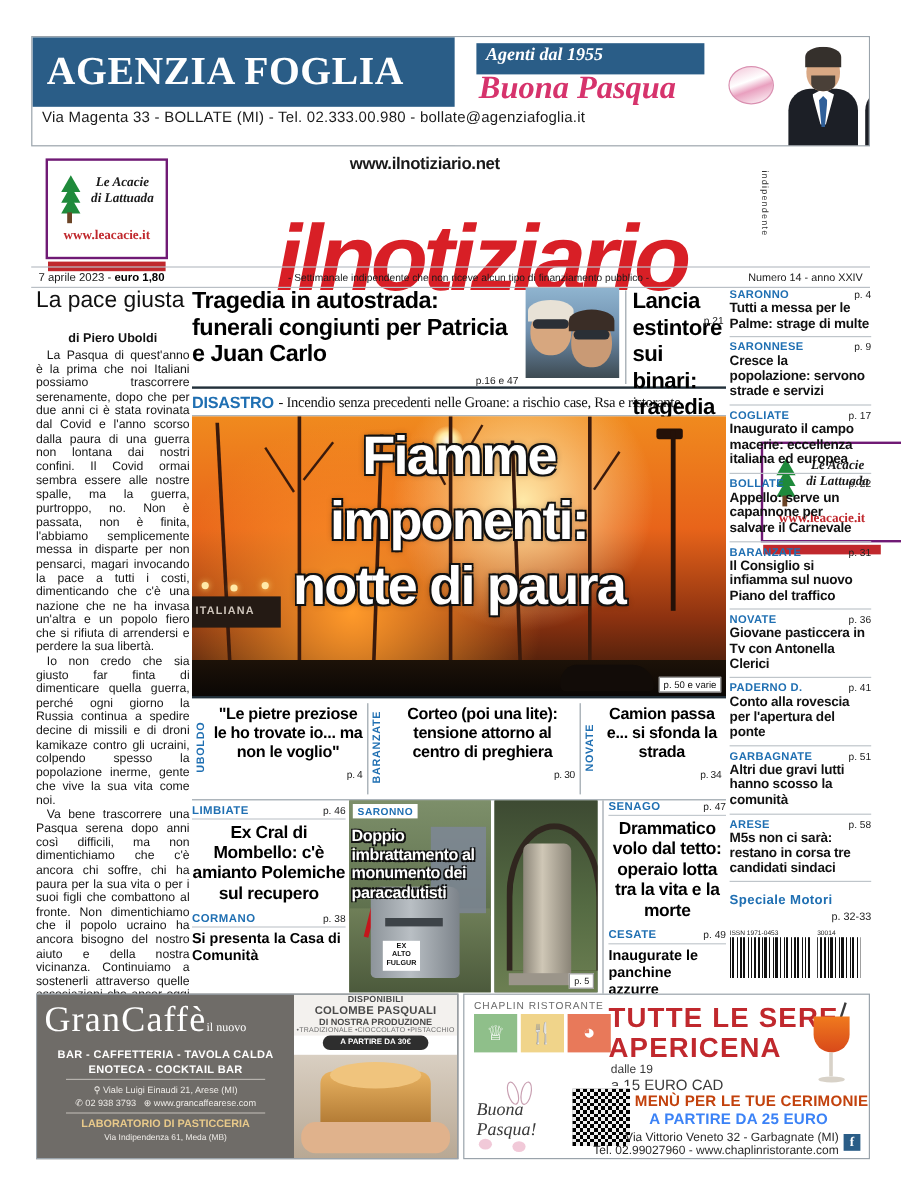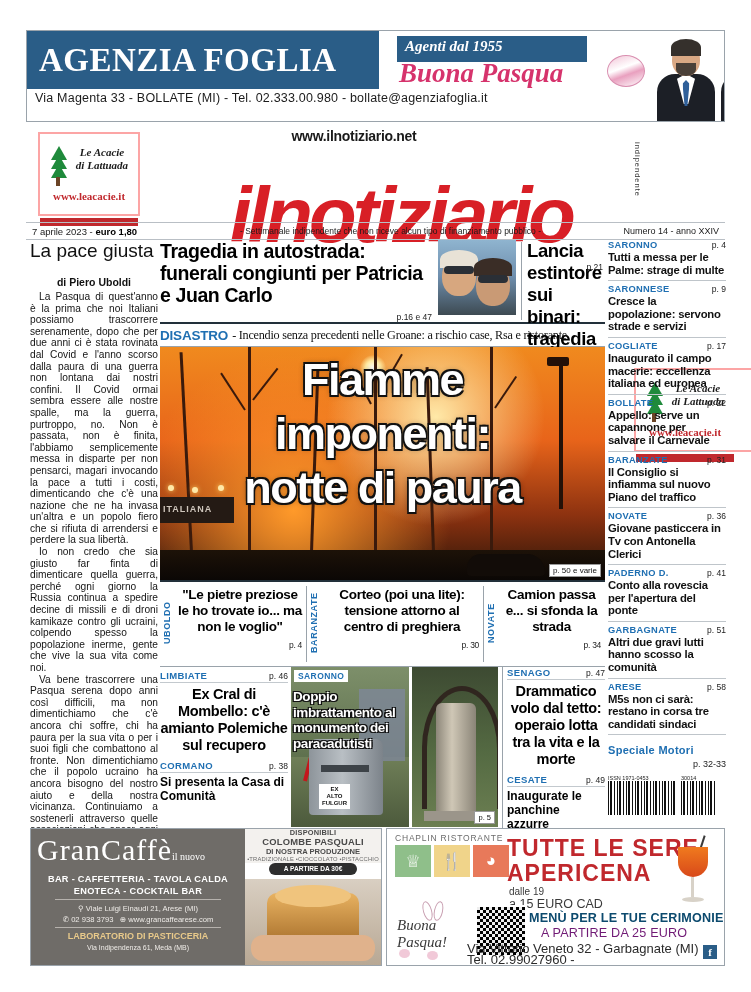--- a/index.html
+++ b/index.html
@@ -28,21 +28,21 @@
   .agent-photo.a2{left:276px;}
   .a-head{position:absolute;left:50%;transform:translateX(-50%);top:4px;width:28px;height:33px;border-radius:50% 50% 46% 46%;background:#d9a884;}
   .a-hair{position:absolute;left:50%;transform:translateX(-50%);top:0px;width:30px;height:17px;border-radius:50% 50% 0 0;background:#35302c;}
   .a-beard{position:absolute;left:50%;transform:translateX(-50%);top:24px;width:20px;height:13px;border-radius:0 0 50% 50%;background:#4a4038;}
   .a-suit{position:absolute;left:50%;transform:translateX(-50%);top:35px;width:58px;height:50px;background:#1c1f26;border-radius:18px 18px 0 0;}
   .a-shirt{position:absolute;left:50%;transform:translateX(-50%);top:35px;width:18px;height:30px;background:#fff;clip-path:polygon(50% 0,100% 16%,62% 100%,38% 100%,0 16%);}
   .a-tie{position:absolute;left:50%;transform:translateX(-50%);top:41px;width:7px;height:26px;background:#2f5f99;clip-path:polygon(50% 0,100% 14%,70% 100%,30% 100%,0 14%);}
 
   
   .masthead{position:absolute;left:26px;top:128px;width:699px;height:100px;}
-  .ac-box{position:absolute;top:4px;width:98px;height:80px;border:2px solid #fca5a5;background:#fff;}
+  .ac-box{position:absolute;top:4px;width:98px;height:80px;border:2px solid #701a75;background:#fff;}
   .ac-box.left{left:12px;}
   .ac-box.right{right:12px;}
   .ac-tree{position:absolute;left:7px;top:10px;width:22px;height:42px;}
   .ac-tree .t{position:absolute;left:4px;width:0;height:0;border-left:8px solid transparent;border-right:8px solid transparent;border-bottom:14px solid #1f8a3b;}
   .ac-tree .t1{top:2px;} .ac-tree .t2{top:11px;} .ac-tree .t3{top:20px;}
   .ac-tree .tr{position:absolute;left:9px;top:33px;width:4px;height:9px;background:#6b4426;}
   .ac-name{position:absolute;left:30px;top:12px;width:64px;color:#1a1a1a;font-family:"Liberation Serif",serif;font-style:italic;font-weight:bold;font-size:11px;line-height:13px;text-align:center;}
   .ac-url{position:absolute;left:0;top:56px;width:98px;text-align:center;color:#c0282d;font-family:"Liberation Serif",serif;font-weight:bold;font-size:11px;}
   .ac-bar{position:absolute;left:0;bottom:-12px;width:98px;height:8px;background:#c0282d;}
 
@@ -180,23 +180,23 @@
   .chap-15{position:absolute;left:122px;top:68px;color:#3a3a3a;font-size:12.5px;}
   .spritz{position:absolute;right:14px;top:18px;width:34px;height:58px;}
   .spritz .cup{position:absolute;left:2px;top:0;width:30px;height:30px;background:linear-gradient(180deg,#f07a1e,#d8491a);border-radius:0 0 16px 16px;}
   .spritz .stem{position:absolute;left:15px;top:30px;width:3px;height:20px;background:#d8d2c8;}
   .spritz .foot{position:absolute;left:6px;top:50px;width:22px;height:5px;background:#d8d2c8;border-radius:50%;}
   .spritz .straw{position:absolute;left:24px;top:-12px;width:2px;height:24px;background:#3a3a3a;transform:rotate(18deg);}
   .qr{position:absolute;left:88px;top:76px;width:48px;height:48px;background:
       repeating-linear-gradient(90deg,#111 0 3px,#fff 3px 6px),
       repeating-linear-gradient(0deg,#111 0 3px,#fff 3px 6px);
       background-blend-mode:difference;border:2px solid #fff;}
-  .chap-menu1{position:absolute;left:142px;top:82px;color:#0c4a6e;font-size:12.6px;font-weight:bold;letter-spacing:.2px;white-space:nowrap;}
-  .chap-menu2{position:absolute;left:154px;top:97px;color:#701a75;font-size:12.6px;font-weight:normal;letter-spacing:.2px;white-space:nowrap;}
-  .chap-addr{position:absolute;left:80px;top:114px;color:#2a2a2a;font-size:13px;text-align:left;width:232px;line-height:11px;}
+  .chap-menu1{position:absolute;left:142px;top:82px;color:#c2410c;font-size:12.6px;font-weight:bold;letter-spacing:.2px;white-space:nowrap;}
+  .chap-menu2{position:absolute;left:154px;top:97px;color:#3b82f6;font-size:12.6px;font-weight:bold;letter-spacing:.2px;white-space:nowrap;}
+  .chap-addr{position:absolute;left:80px;top:114px;color:#2a2a2a;font-size:10px;text-align:right;width:232px;line-height:11px;}
   .chap-bp{position:absolute;left:10px;top:74px;width:78px;height:58px;}
   .chap-bp .bptext{position:absolute;left:0;top:14px;color:#3a3a3a;font-family:"Liberation Serif",serif;font-style:italic;font-size:15px;line-height:17px;}
   .chap-bp .ears{position:absolute;left:24px;top:-2px;width:26px;height:20px;}
   .chap-bp .ears i{position:absolute;width:7px;height:18px;border:1px solid #c9a0b2;border-radius:50%;}
   .chap-bp .ears i:nth-child(1){left:2px;transform:rotate(-16deg);}
   .chap-bp .ears i:nth-child(2){left:13px;transform:rotate(12deg);}
   .paw{position:absolute;width:11px;height:9px;border-radius:50%;background:#f1c9d8;}
   .fb{position:absolute;right:7px;bottom:6px;width:14px;height:14px;background:#2a5d87;color:#fff;font-weight:bold;font-size:11px;text-align:center;line-height:14px;font-family:"Liberation Serif",serif;}
 </style>
 </head>

